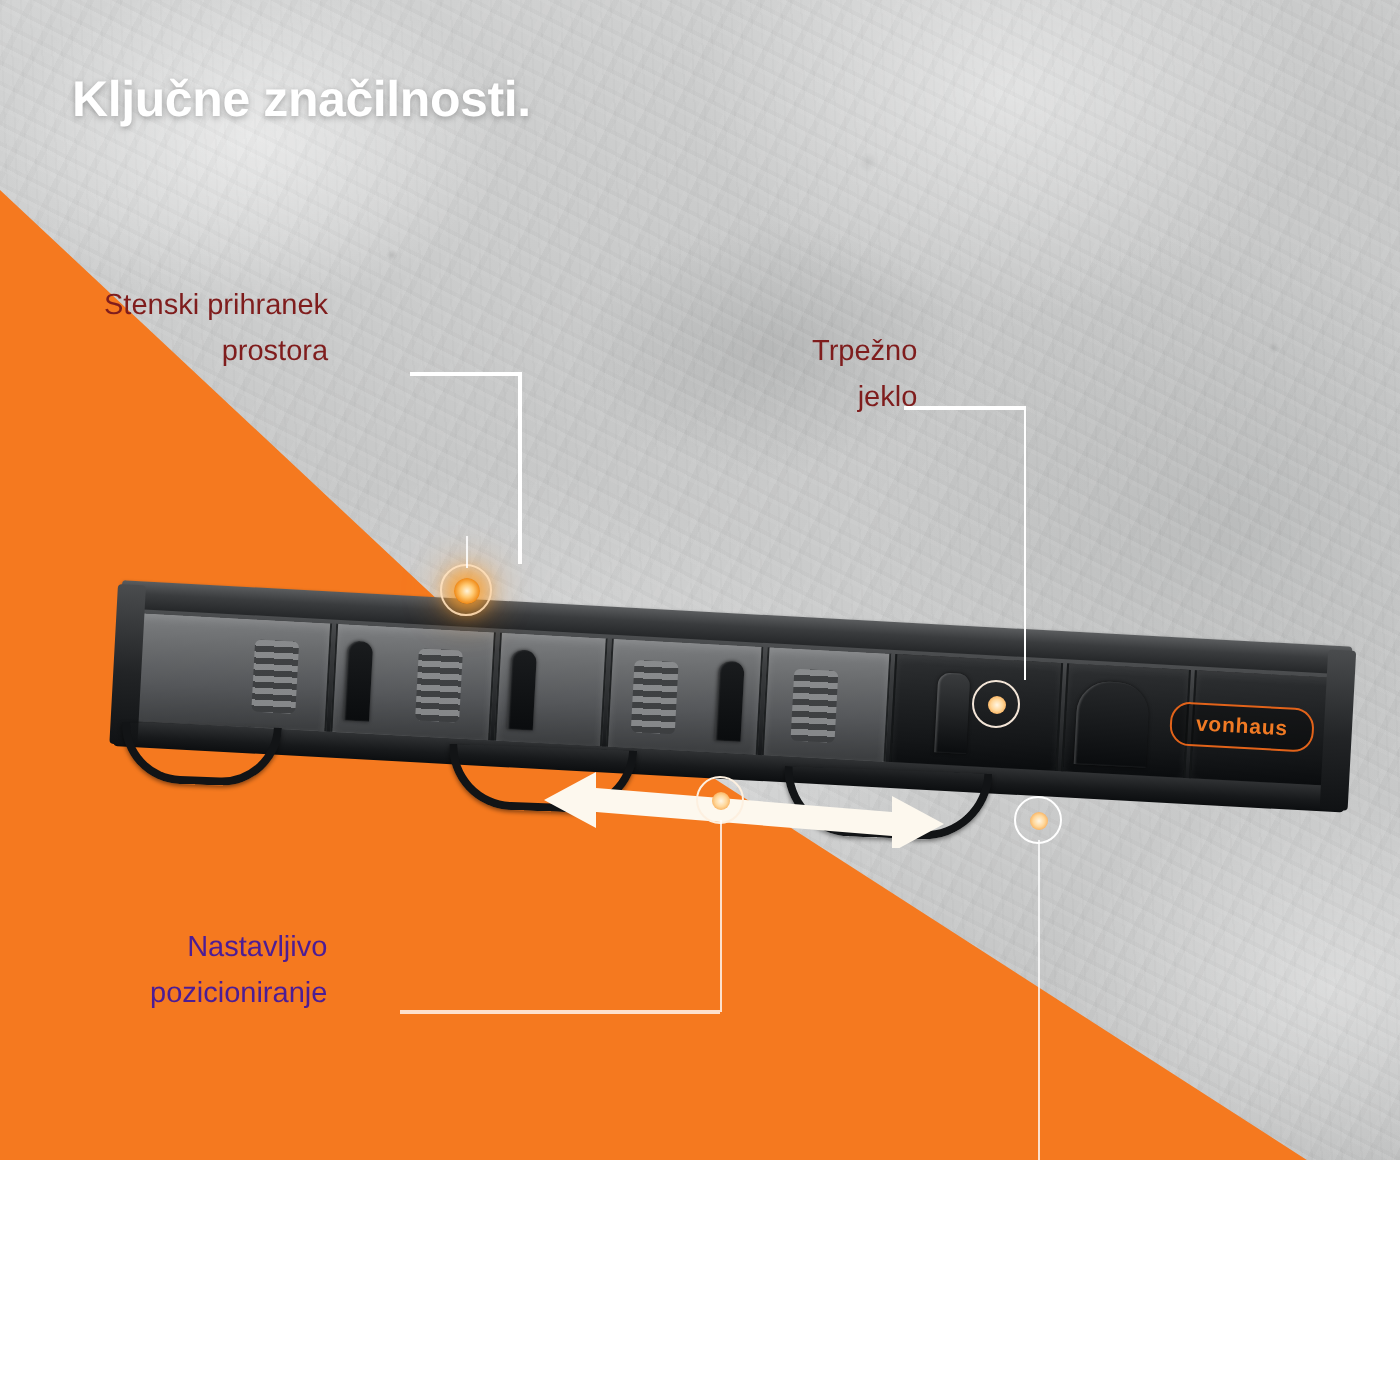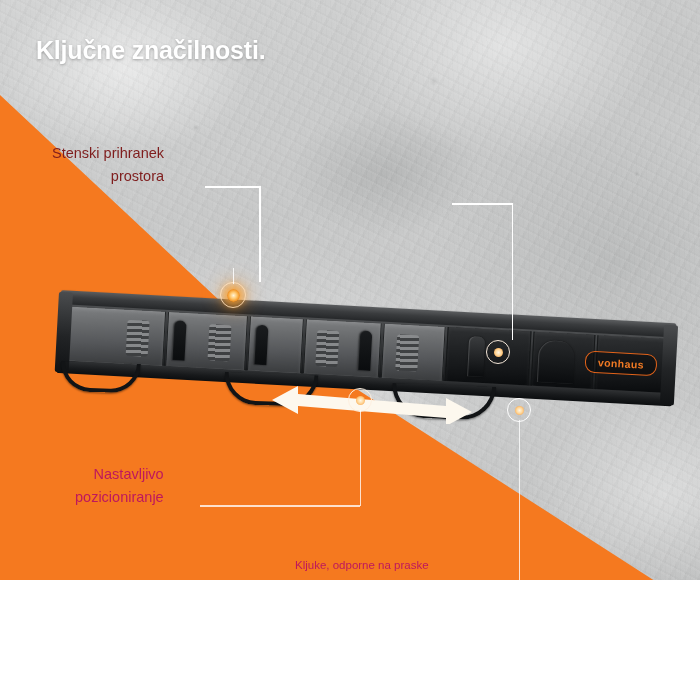--- a/index.html
+++ b/index.html
@@ -224,21 +224,21 @@
   }
 
   
   .label {
     position: absolute;
     font-size: 14.5px;
     line-height: 1.62;
     color: #7f1d1d;
     white-space: pre-line;
   }
-  .label.dark-on-orange { color: #be185d; }
+  .label.dark-on-orange { color: #4c1d95; }
   .label.small { font-size: 11.5px; line-height: 1.5; }
 </style>
 </head>
 <body>
 
 <div id="stage">
 
   <div class="wall"></div>
   <div class="wall-noise"></div>
   <div class="wall-blotch"></div>
@@ -281,20 +281,22 @@
     <div class="rack-logo">vonhaus</div>
   </div>
 
   <div class="label" style="left:52px; top:142px;">Stenski prihranek
 prostora</div>
   <div class="cl h" style="left:205px; top:186px; width:56px;"></div>
   <div class="cl v" style="left:259px; top:186px; height:96px;"></div>
   <div class="marker on-orange" style="left:220px; top:282px;"></div>
   <div class="cl v" style="left:232.5px; top:268px; height:16px; background:rgba(255,255,255,0.85);"></div>
 
+  <div class="label" style="left:406px; top:165px;">Trpežno
+jeklo</div>
   <div class="cl h" style="left:452px; top:203px; width:61px;"></div>
   <div class="cl v" style="left:511.5px; top:203px; height:137px;"></div>
   <div class="marker-ring-only" style="left:486px; top:340px;"></div>
 
   <div class="arrow-wrap">
     <svg width="200" height="46" viewBox="0 0 200 46">
       <g fill="#fdf8ee">
         <polygon points="0,22 26,8 26,16 174,28 174,20 200,34 174,48 174,40 26,28 26,36"></polygon>
       </g>
     </svg>
@@ -303,15 +305,14 @@
   <div class="cl v faint" style="left:359.5px; top:410px; height:96px;"></div>
   <div class="cl h faint" style="left:200px; top:505px; width:160px;"></div>
 
   <div class="label dark-on-orange" style="left:75px; top:463px;">Nastavljivo
 pozicioniranje</div>
 
   <div class="marker-ring-only" style="left:507px; top:398px; border-color:#ffffff;"></div>
   <div class="cl v faint" style="left:518.5px; top:420px; height:162px;"></div>
   <div class="cl h faint" style="left:290px; top:581px; width:229px;"></div>
 
-  <div class="label small dark-on-orange" style="left:295px; top:557px;">Kljuke, odporne na praske</div>
 
 </div>
 
 </body></html>

